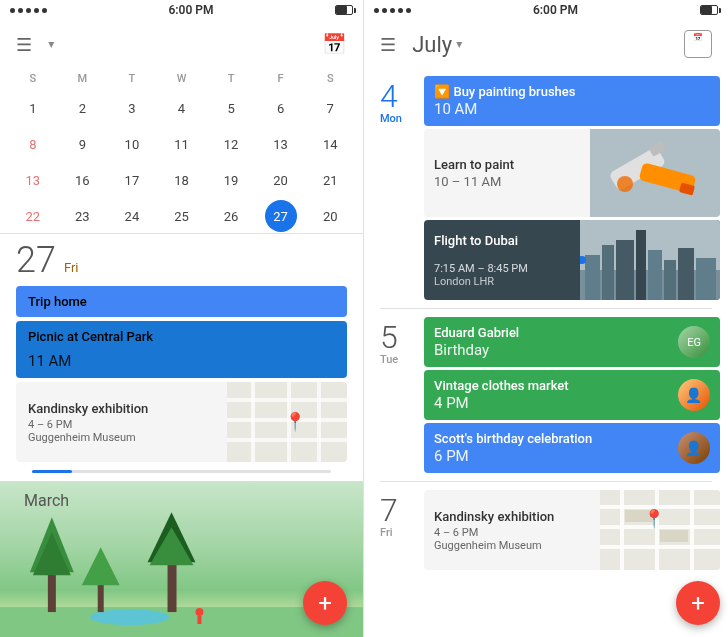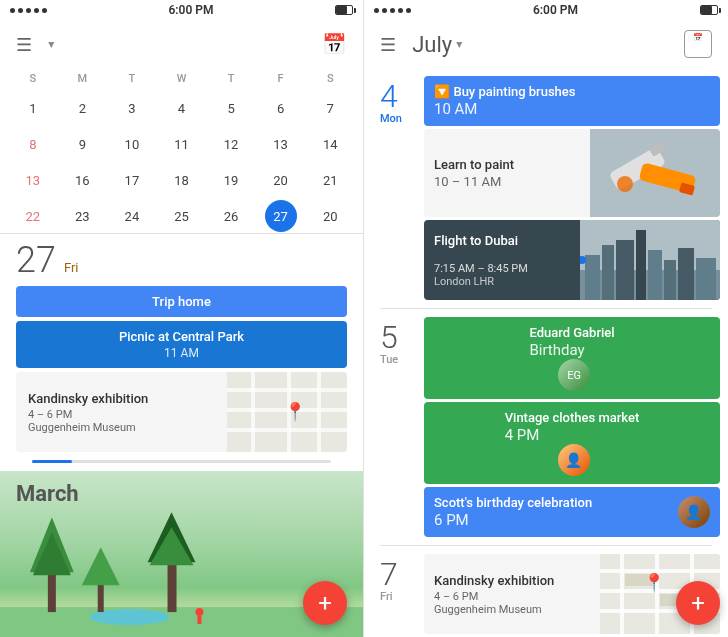--- a/index.html
+++ b/index.html
@@ -120,28 +120,27 @@
     }
     .selected-day-name {
       font-size: 13px;
       color: #a16207;
     }
 
     .event-list { display: flex; flex-direction: column; gap: 4px; }
     .event-item {
       border-radius: 4px;
       padding: 8px 12px;
-      color: #ffffff;
+      color: #000000;
       font-size: 13px;
-      text-align: center;
     }
     .event-item.blue { background: #4285f4; }
     .event-item.blue-dark { background: #1976d2; }
     .event-item .event-title { font-weight: 500; }
-    .event-item .event-time { font-size: 12px; opacity: 0.85; margin-top: 2px; }
+    .event-item .event-time { font-size: 15px; opacity: 0.85; margin-top: 8px; }
 
     .map-event {
       background: #f5f5f5;
       border-radius: 4px;
       display: flex;
       overflow: hidden;
       height: 80px;
       position: relative;
     }
     .map-event-info {
@@ -210,24 +209,24 @@
     }
     .march-bg {
       width: 100%;
       height: 100%;
       background: linear-gradient(180deg, #c8e6c9 0%, #a5d6a7 40%, #81c784 70%, #fff9c4 100%);
       position: relative;
     }
     .march-label {
       position: absolute;
       top: 10px;
-      left: 16px;
-      font-size: 22px;
+      left: 24px;
+      font-size: 16px;
       color: #555;
-      font-weight: 700;
+      font-weight: 400;
     }
     .fab-btn {
       position: absolute;
       bottom: 12px;
       right: 16px;
       width: 44px;
       height: 44px;
       border-radius: 50%;
       background: #f44336;
       color: #fff;
@@ -293,21 +292,21 @@
       border-radius: 4px;
       padding: 8px 10px;
       color: #fff;
       font-size: 12px;
       cursor: pointer;
       display: flex;
       align-items: center;
       justify-content: space-between;
     }
     .agenda-event.blue { background: #4285f4; }
-    .agenda-event.green { background: #34a853; flex-direction: column; }
+    .agenda-event.green { background: #34a853; }
     .agenda-event .evt-title { font-weight: 500; font-size: 13px; }
     .agenda-event .evt-sub { font-size: 15px; opacity: 0.9; margin-top: 1px; }
     .agenda-event .avatar {
       width: 32px;
       height: 32px;
       border-radius: 50%;
       background: #bbb;
       overflow: hidden;
       flex-shrink: 0;
       margin-left: 4px;

